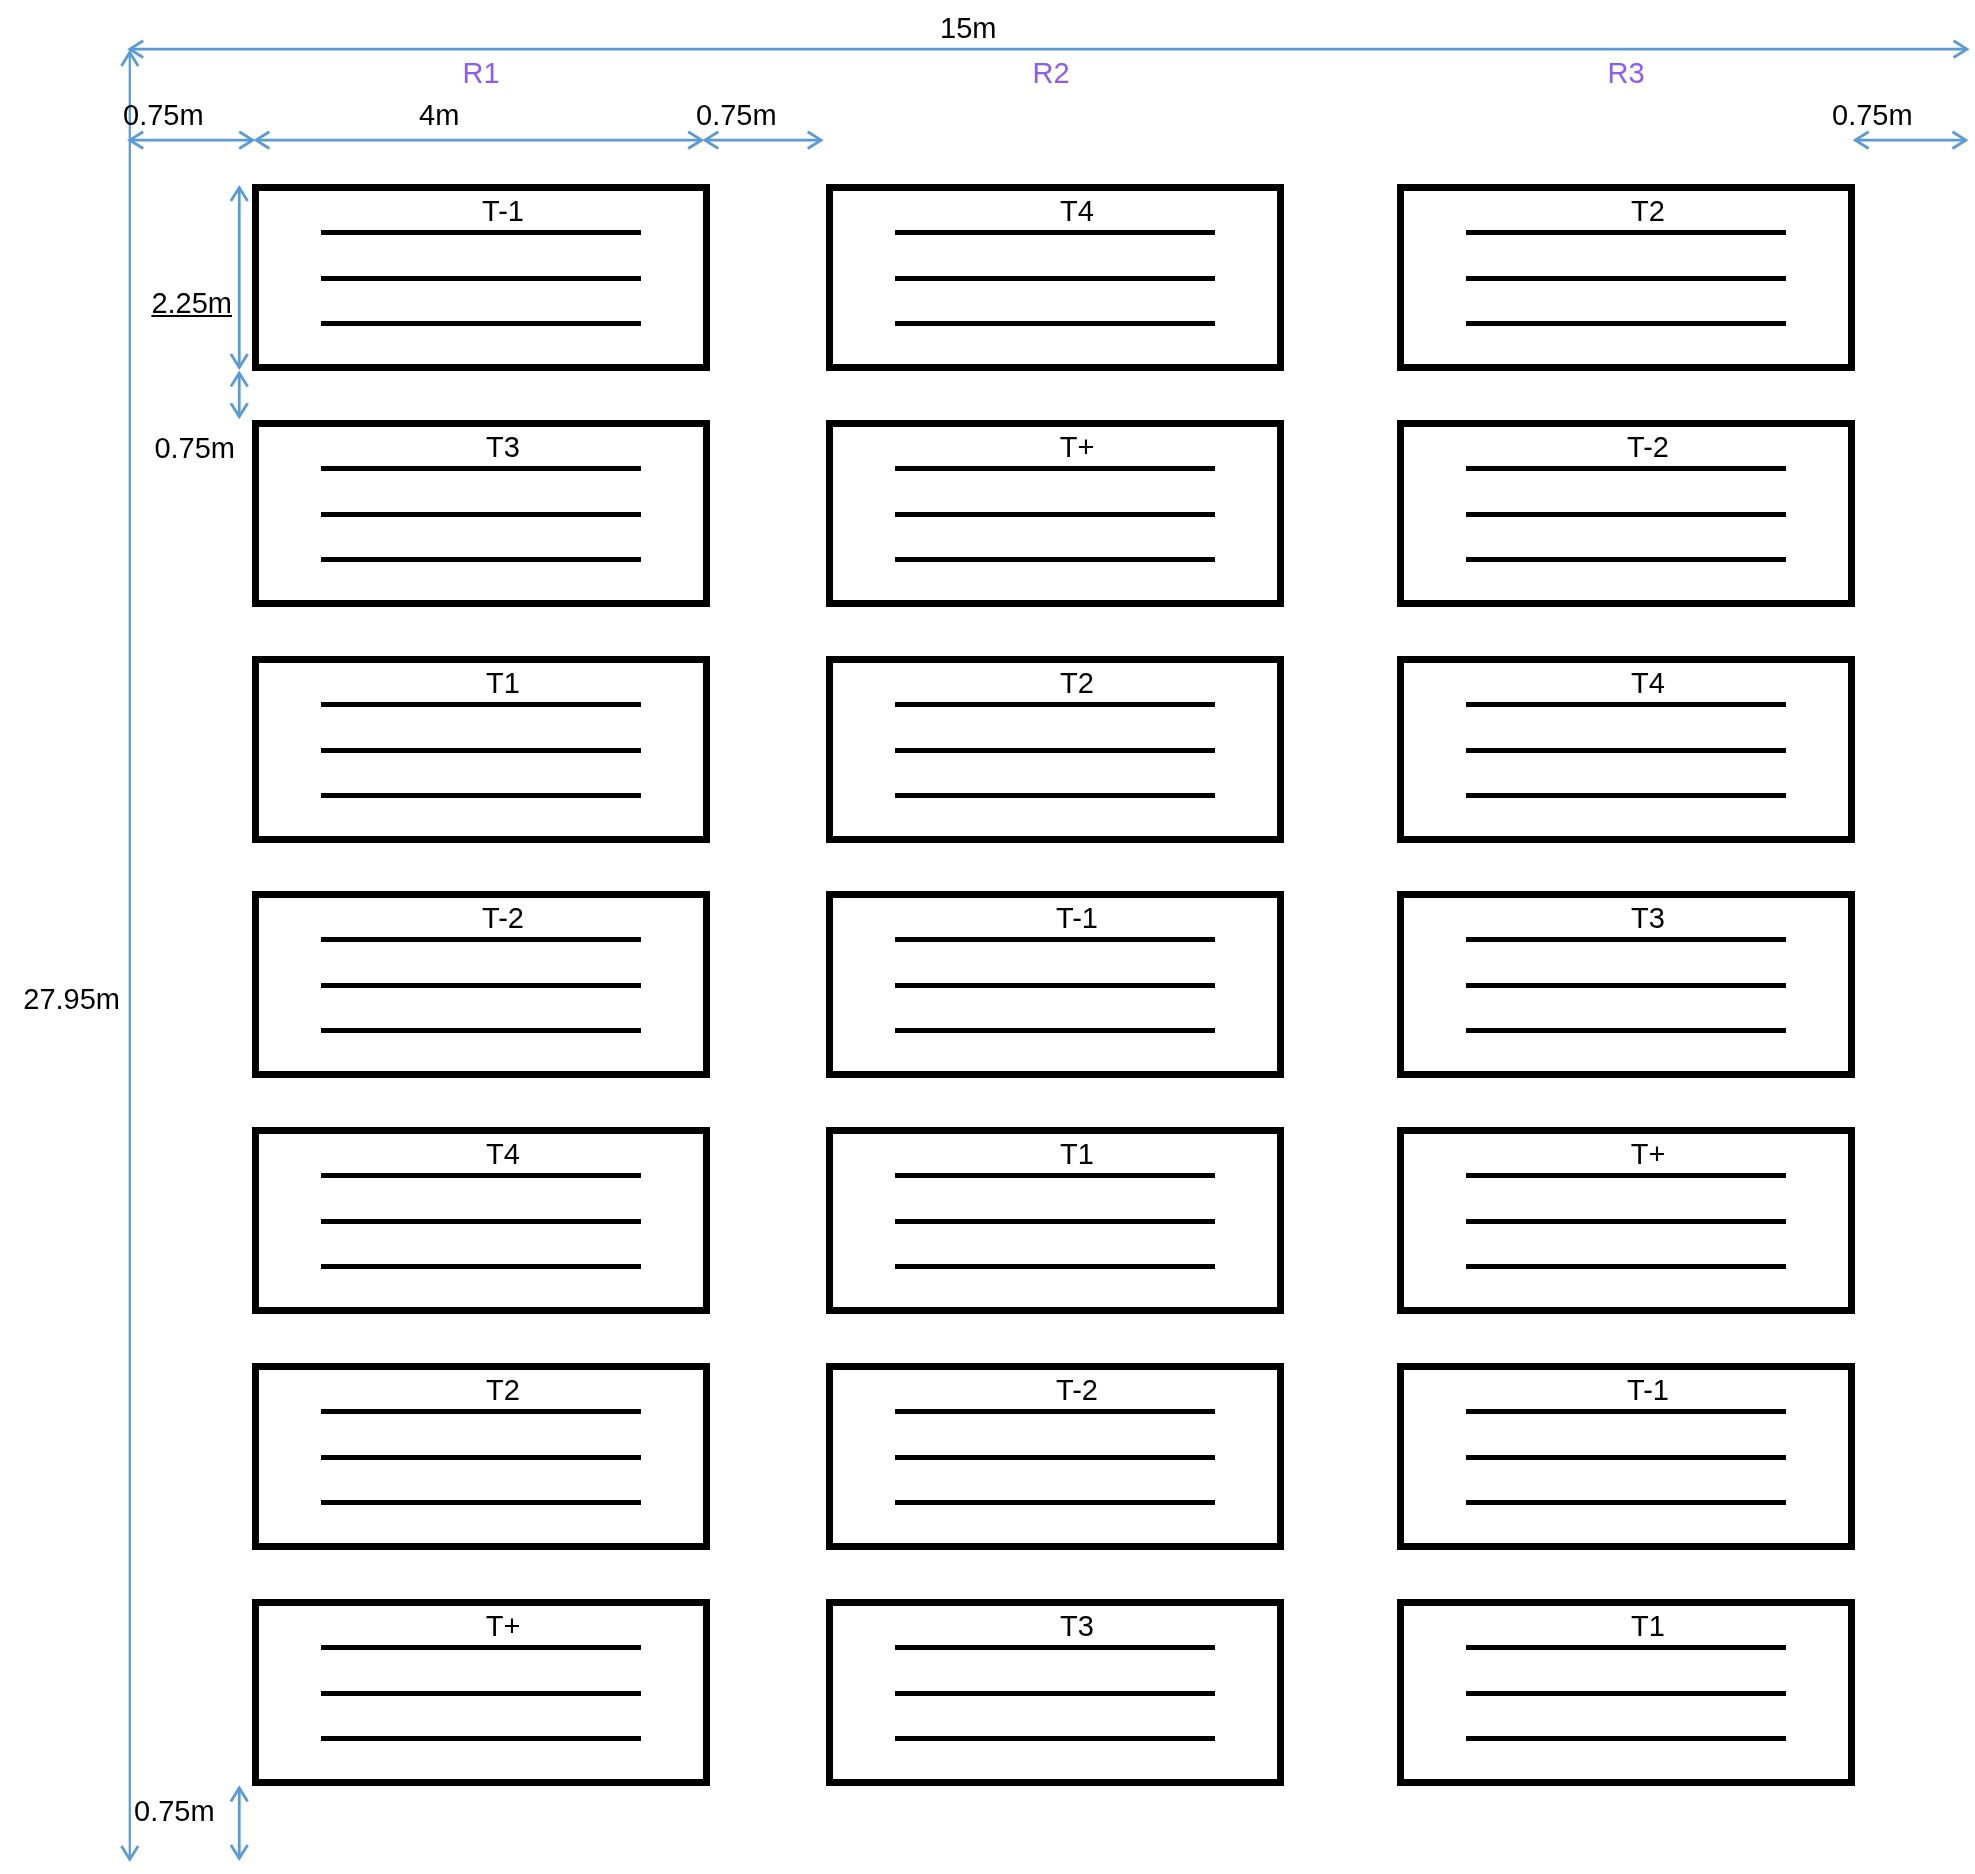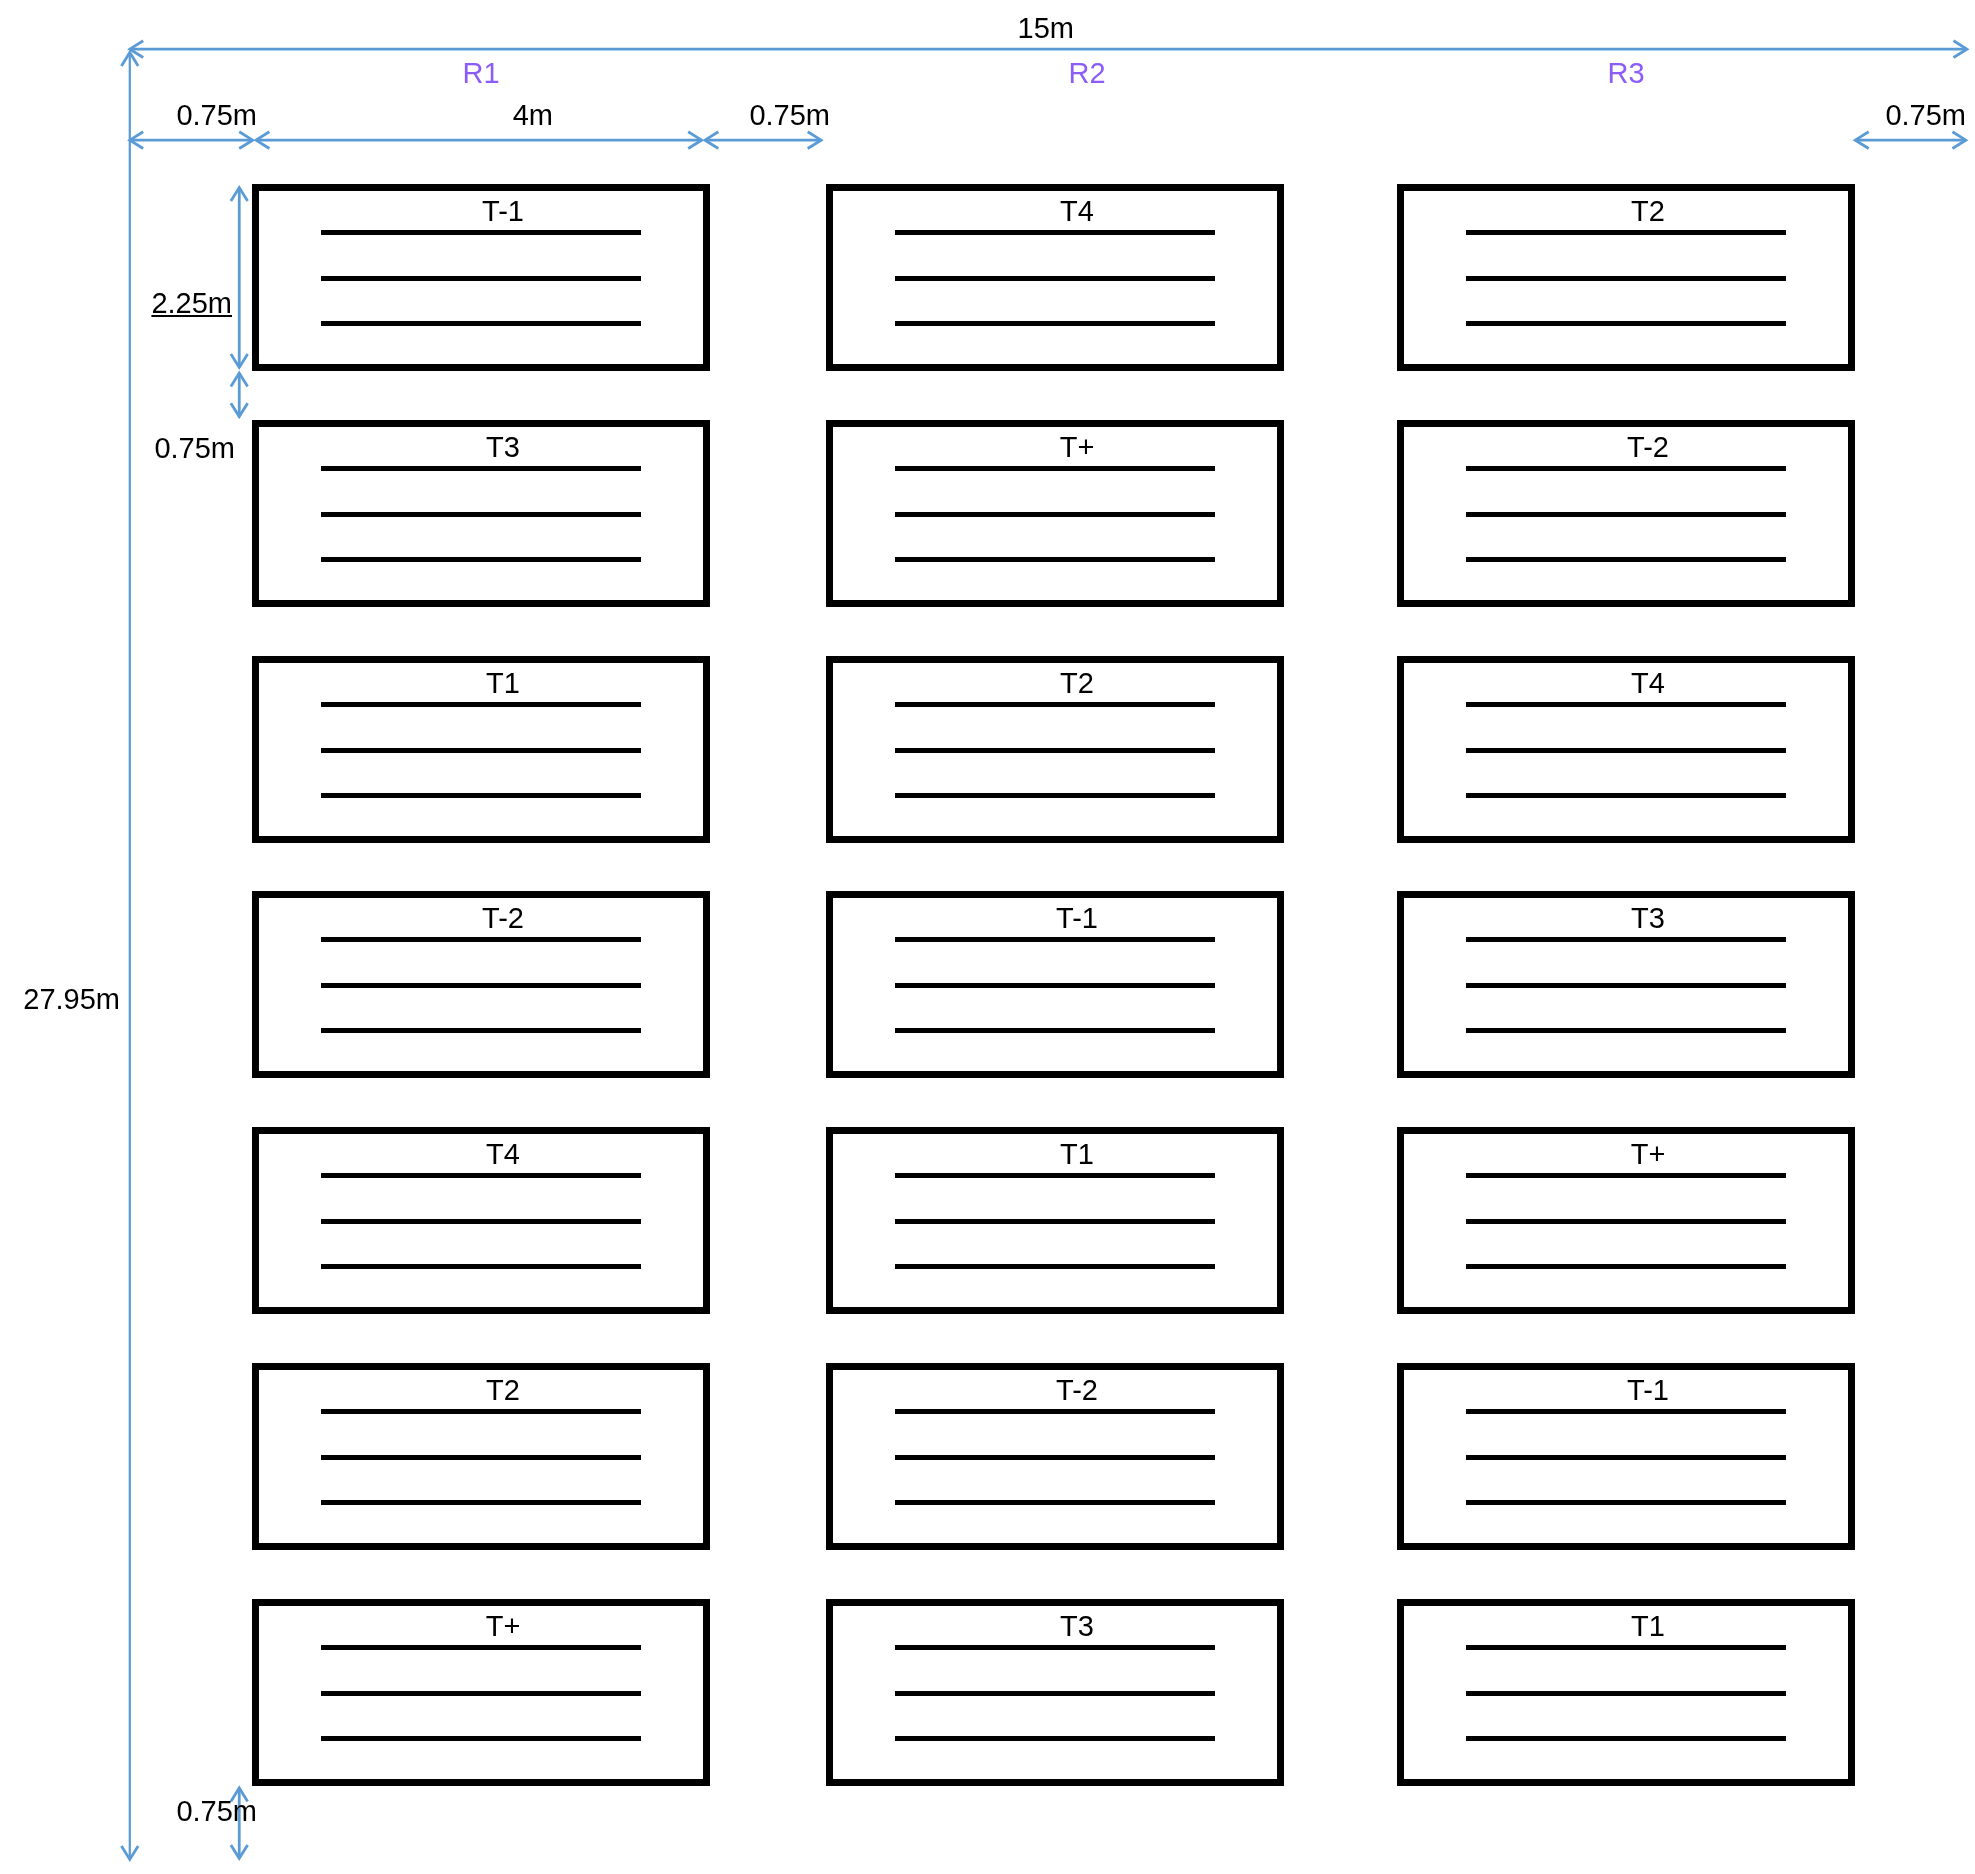--- a/index.html
+++ b/index.html
@@ -22,21 +22,21 @@
     width: 1975px;
     height: 1874px;
   }
   .dim-label {
     position: absolute;
     font-size: 29px;
     line-height: 34px;
     color: #000000;
     white-space: nowrap;
   }
-  .center { text-align: right; }
+  .center { text-align: left; }
   .right  { text-align: right; }
   .col-header {
     position: absolute;
     top: 56px;
     width: 134px;
     font-size: 29px;
     line-height: 34px;
     color: #8b5cf6;
     text-align: center;
   }
@@ -96,21 +96,21 @@
   <div class="dim-label right" style="left:0px; top:982px; width:120px;">27.95m</div>
   <div class="dim-label center" style="left:123px; top:98px; width:134px;">0.75m</div>
   <div class="dim-label center" style="left:419px; top:98px; width:134px;">4m</div>
   <div class="dim-label center" style="left:696px; top:98px; width:134px;">0.75m</div>
   <div class="dim-label center" style="left:1832px; top:98px; width:134px;">0.75m</div>
   <div class="dim-label right" style="left:98px; top:286px; width:134px;text-decoration:underline;">2.25m</div>
   <div class="dim-label right" style="left:101px; top:431px; width:134px;">0.75m</div>
   <div class="dim-label center" style="left:134px; top:1794px; width:123px;">0.75m</div>
 
   <div class="col-header" style="left:414px;">R1</div>
-  <div class="col-header" style="left:1020px;">R2</div>
+  <div class="col-header" style="left:984px;">R2</div>
   <div class="col-header" style="left:1559px;">R3</div>
 
   <div class="plot" style="left:252px; top:184px;">
     <div class="plot-label">T-1</div>
     <div class="row-line l1"></div>
     <div class="row-line l2"></div>
     <div class="row-line l3"></div>
   </div>
   <div class="plot" style="left:252px; top:420px;">
     <div class="plot-label">T3</div>

